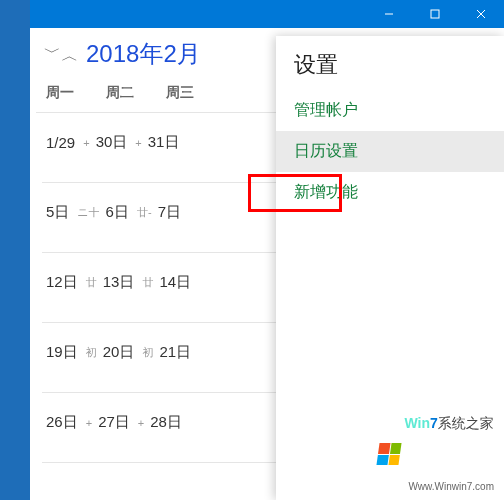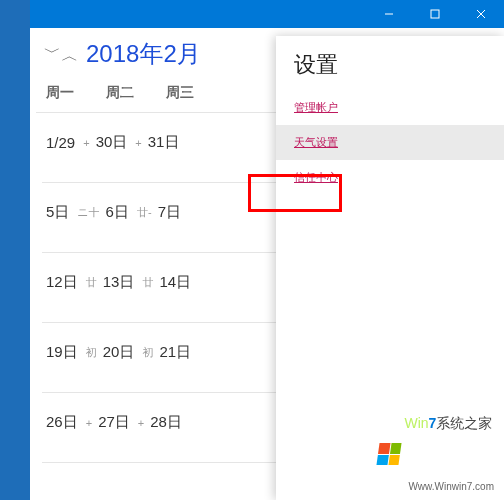--- a/index.html
+++ b/index.html
@@ -19,38 +19,38 @@
   .rows { padding: 0 6px; }
   .daterow { display: flex; align-items: center; padding: 20px 0 30px 4px; border-bottom: 1px solid #e5e5e5; font-size: 15px; color: #333; }
   .daterow .cell { margin-right: 6px; }
   .daterow .lunar { font-size: 11px; color: #999; margin: 0 6px 0 2px; }
   
   .flyout {
     position: absolute; top: 36px; right: 0; width: 228px; bottom: 0;
     background: #fff; box-shadow: -2px 0 10px rgba(0,0,0,.2);
   }
   .flyout h2 { font-size: 22px; font-weight: 400; padding: 14px 18px 10px; color: #222; }
-  .flyout .item { padding: 10px 18px; font-size: 11px; color: #be185d; text-decoration: underline; }
+  .flyout .item { padding: 10px 18px; font-size: 16px; color: #15803d; }
   .flyout .item.hover { background: #eaeaea; }
   .highlight-box {
     position: absolute; border: 3px solid #ff0000; pointer-events: none;
     left: 218px; top: 174px; width: 94px; height: 38px;
   }
   
   .watermark { position: absolute; right: 6px; bottom: 6px; display: flex; align-items: center; font-size: 14px; color: #444; background: rgba(255,255,255,0.4); padding: 2px 4px; }
   .watermark .logo {
     width: 22px; height: 22px; margin-right: 4px; display: grid;
     grid-template-columns: 1fr 1fr; grid-template-rows: 1fr 1fr; gap: 1px;
     transform: skewX(-8deg);
   }
   .watermark .logo span:nth-child(1){background:#f25022;}
   .watermark .logo span:nth-child(2){background:#7fba00;}
   .watermark .logo span:nth-child(3){background:#00a4ef;}
   .watermark .logo span:nth-child(4){background:#ffb900;}
-  .watermark b { color:#bef264; font-weight: normal; }
+  .watermark b { color:#5eead4; font-weight: bold; }
   .watermark em { color:#0078d7; font-style: normal; font-weight: bold; }
   .watermark .sub { font-size: 10px; color: #666; margin-left: 4px; margin-top: 48px; }
 </style>
 </head>
 <body>
 
 <div class="root">
 
   <div class="window">
 
@@ -126,22 +126,22 @@
               <span class="lunar">+</span>
             <span class="cell">28日</span>
           </div>
         </div>
       </div>
     </div>
 
     <div class="flyout">
       <h2>设置</h2>
       <div class="item">管理帐户</div>
-      <div class="item hover">天气设置</div>
-      <div class="item">信任中心</div>
+      <div class="item hover">日历设置</div>
+      <div class="item">新增功能</div>
     </div>
 
     <div class="highlight-box"></div>
 
   </div>
 
   <div class="watermark">
     <div class="logo">
       <span></span>
         <span></span>

